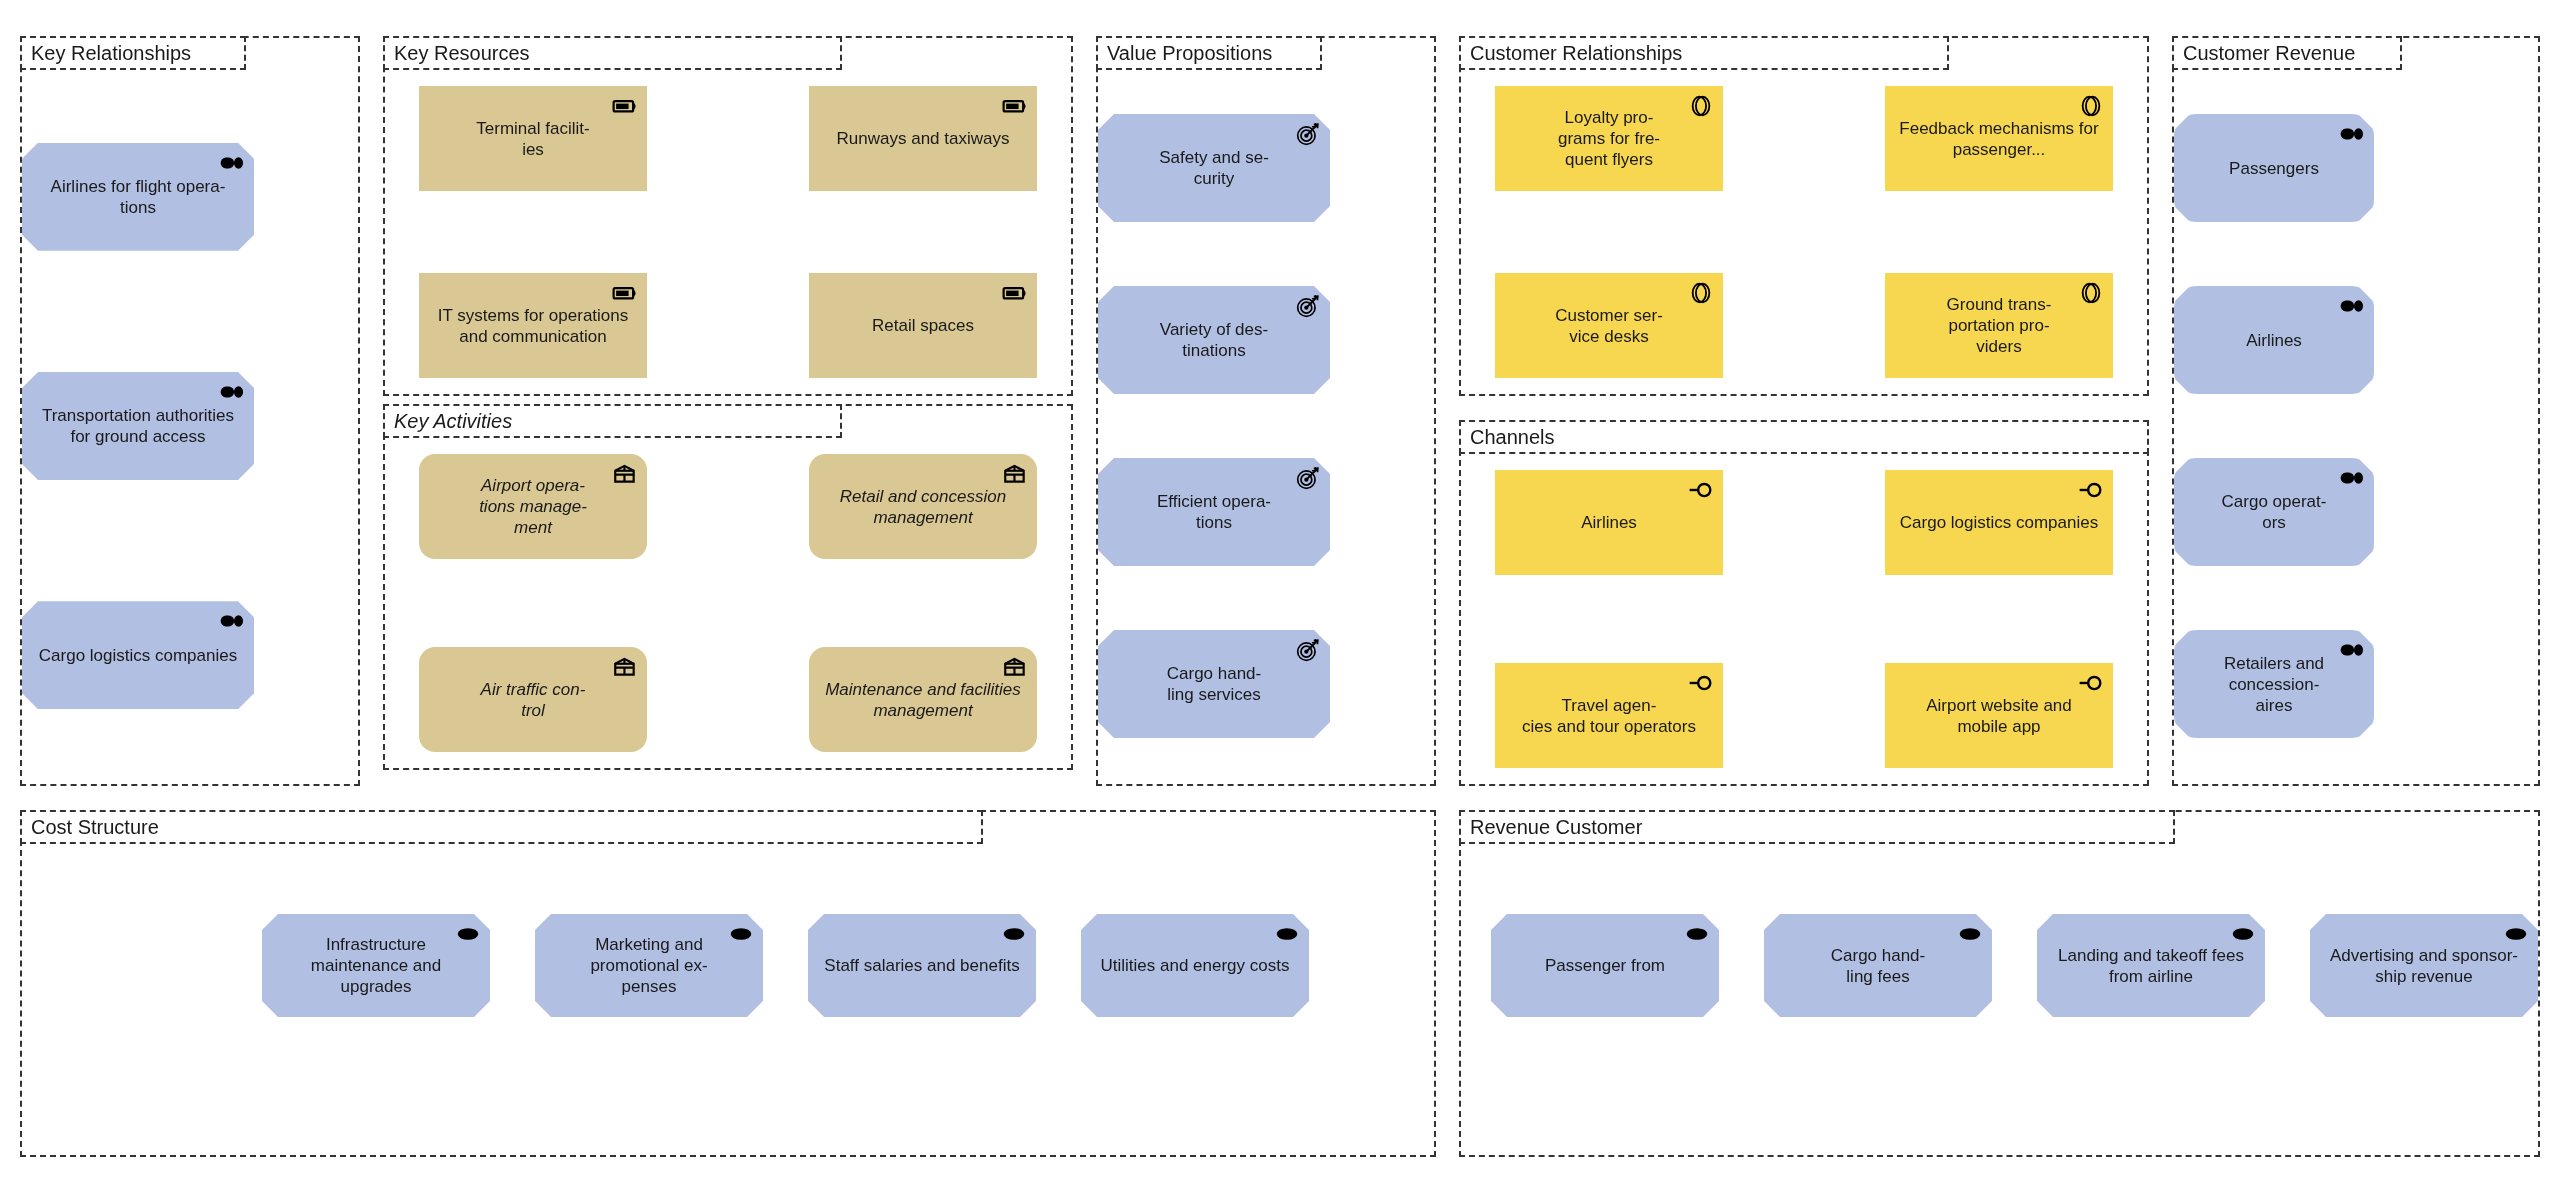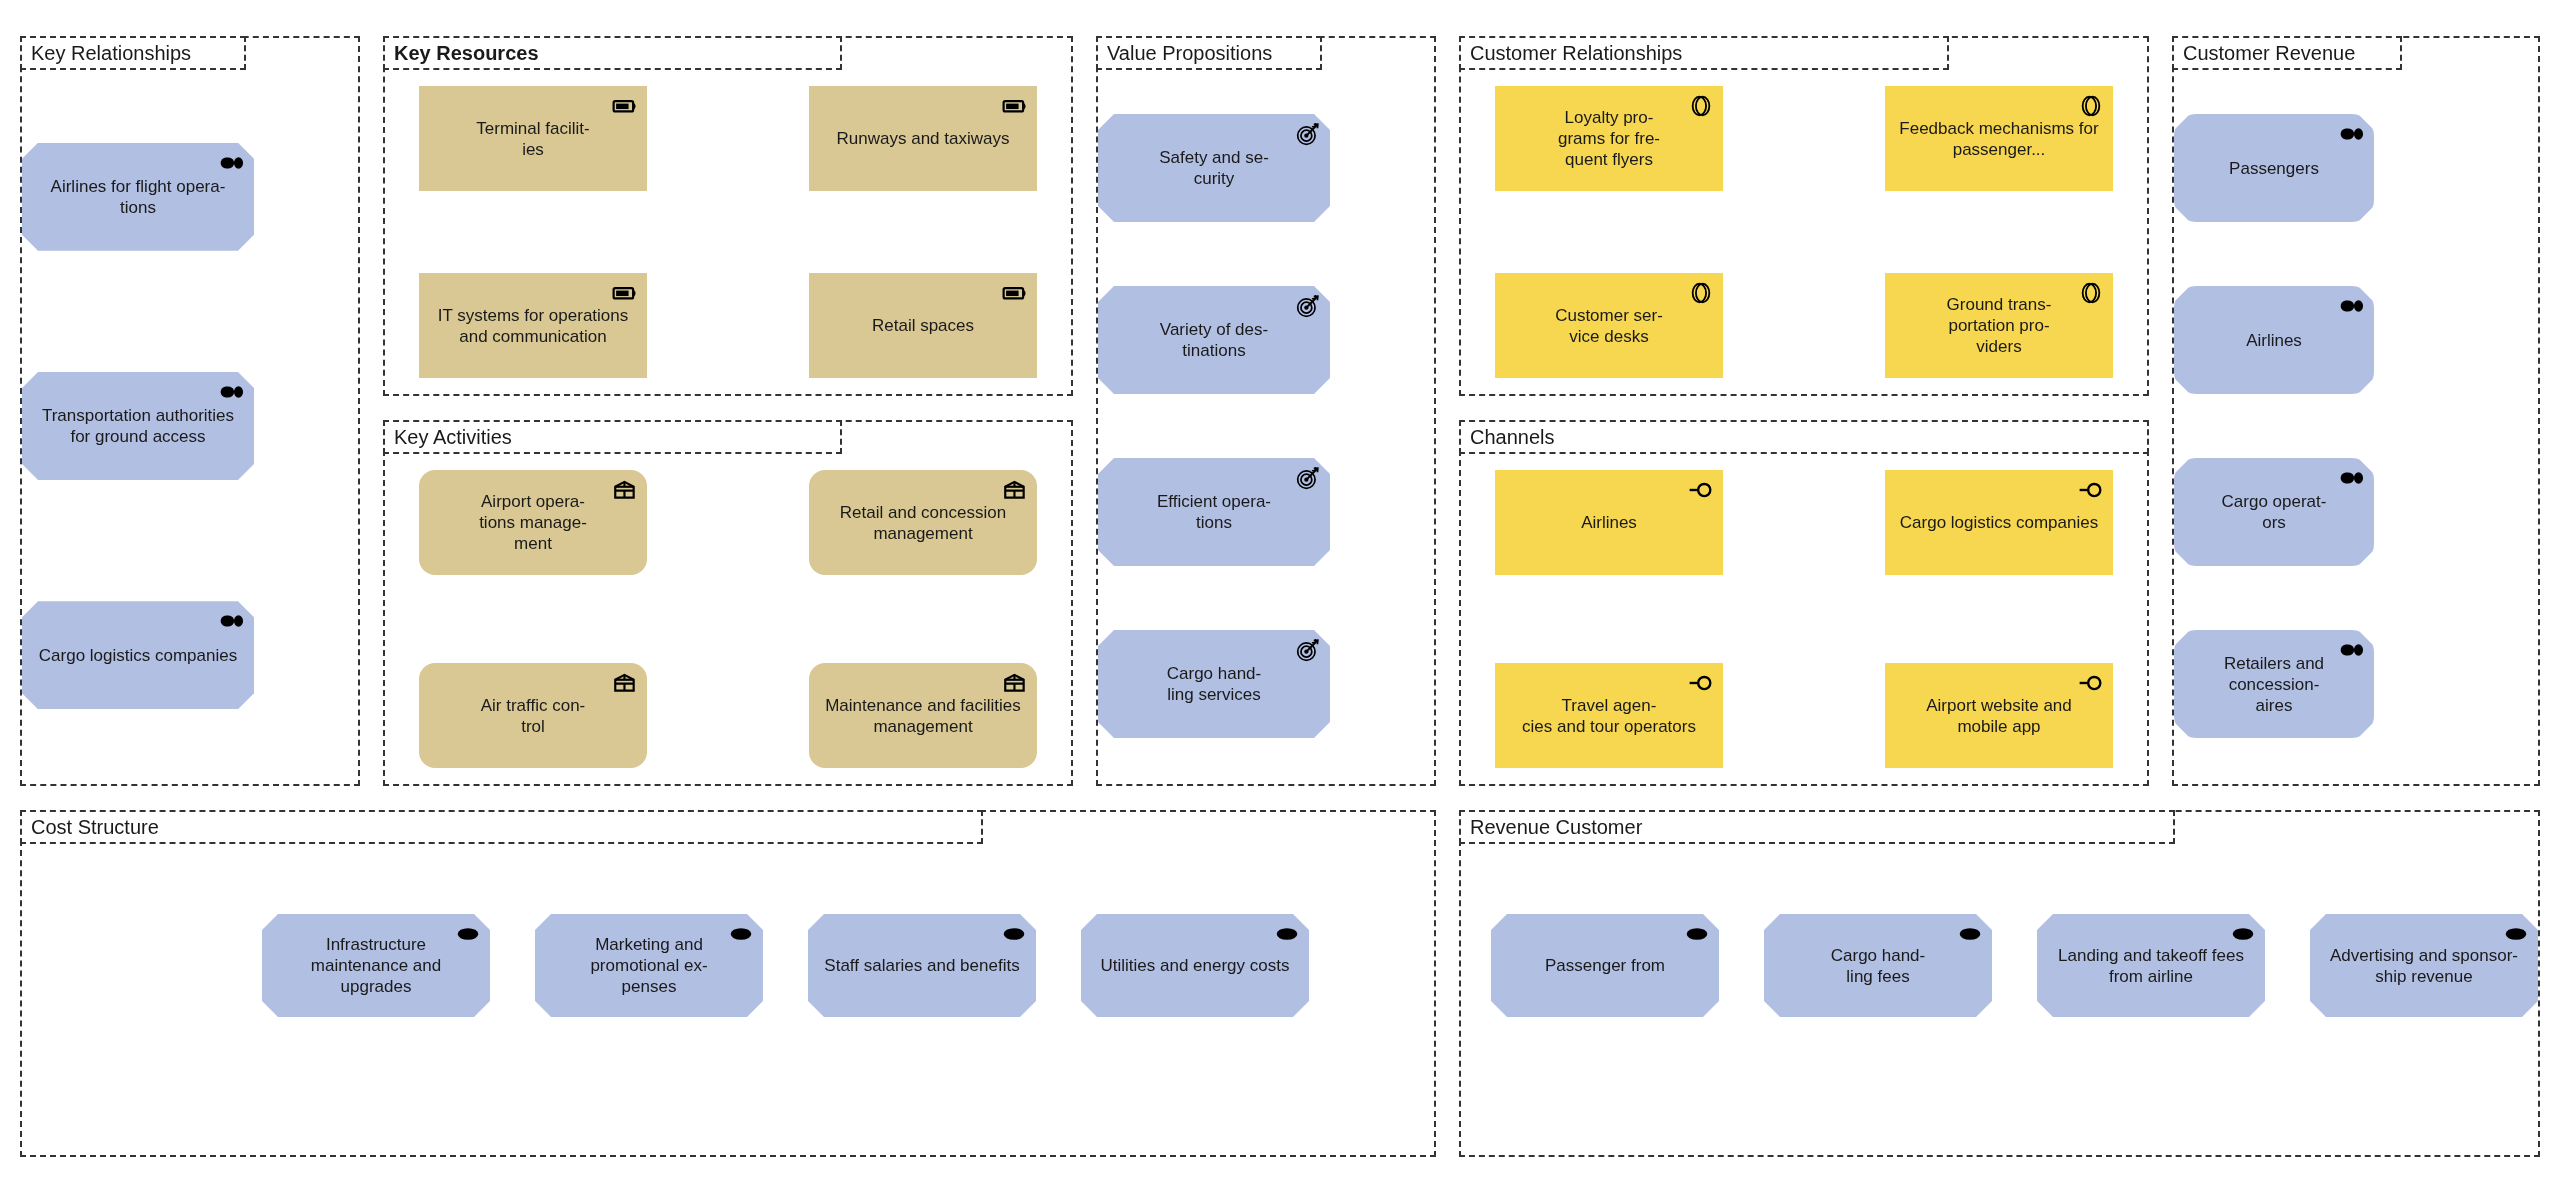--- a/index.html
+++ b/index.html
@@ -103,30 +103,30 @@
     border-radius: 16px;
   }
   
   .card.rect-yellow {
     background: #f7d74f;
   }
 
   
   #sec-key-partnerships   { left: 20px;   top: 36px;  width: 340px;  height: 750px; }
   #sec-key-resources      { left: 383px;  top: 36px;  width: 690px;  height: 360px; }
-  #sec-key-activities     { left: 383px;  top: 420px; width: 690px;  height: 366px; }
+  #sec-key-activities     { left: 383px;  top: 404px; width: 690px;  height: 366px; font-style: italic; }
   #sec-value-props        { left: 1096px; top: 36px;  width: 340px;  height: 750px; }
   #sec-customer-rel       { left: 1459px; top: 36px;  width: 690px;  height: 360px; }
   #sec-channels           { left: 1459px; top: 420px; width: 690px;  height: 366px; }
   #sec-customer-segments  { left: 2172px; top: 36px;  width: 368px;  height: 750px; }
   #sec-cost-structure     { left: 20px;   top: 810px; width: 1416px; height: 347px; }
   #sec-revenue-streams    { left: 1459px; top: 810px; width: 1081px; height: 347px; }
 
   #sec-key-partnerships  .section-title-box { width: 226px; }
-  #sec-key-resources     .section-title-box { width: 459px; font-weight: bold; }
+  #sec-key-resources     .section-title-box { width: 459px; }
   #sec-key-activities    .section-title-box { width: 459px; }
   #sec-value-props       .section-title-box { width: 226px; }
   #sec-customer-rel      .section-title-box { width: 490px; }
   #sec-channels          .section-title-box { width: 690px; }
   #sec-customer-segments .section-title-box { width: 230px; }
   #sec-cost-structure    .section-title-box { width: 963px; }
   #sec-revenue-streams   .section-title-box { width: 716px; }
 
   
   .stack-1col .cards {

